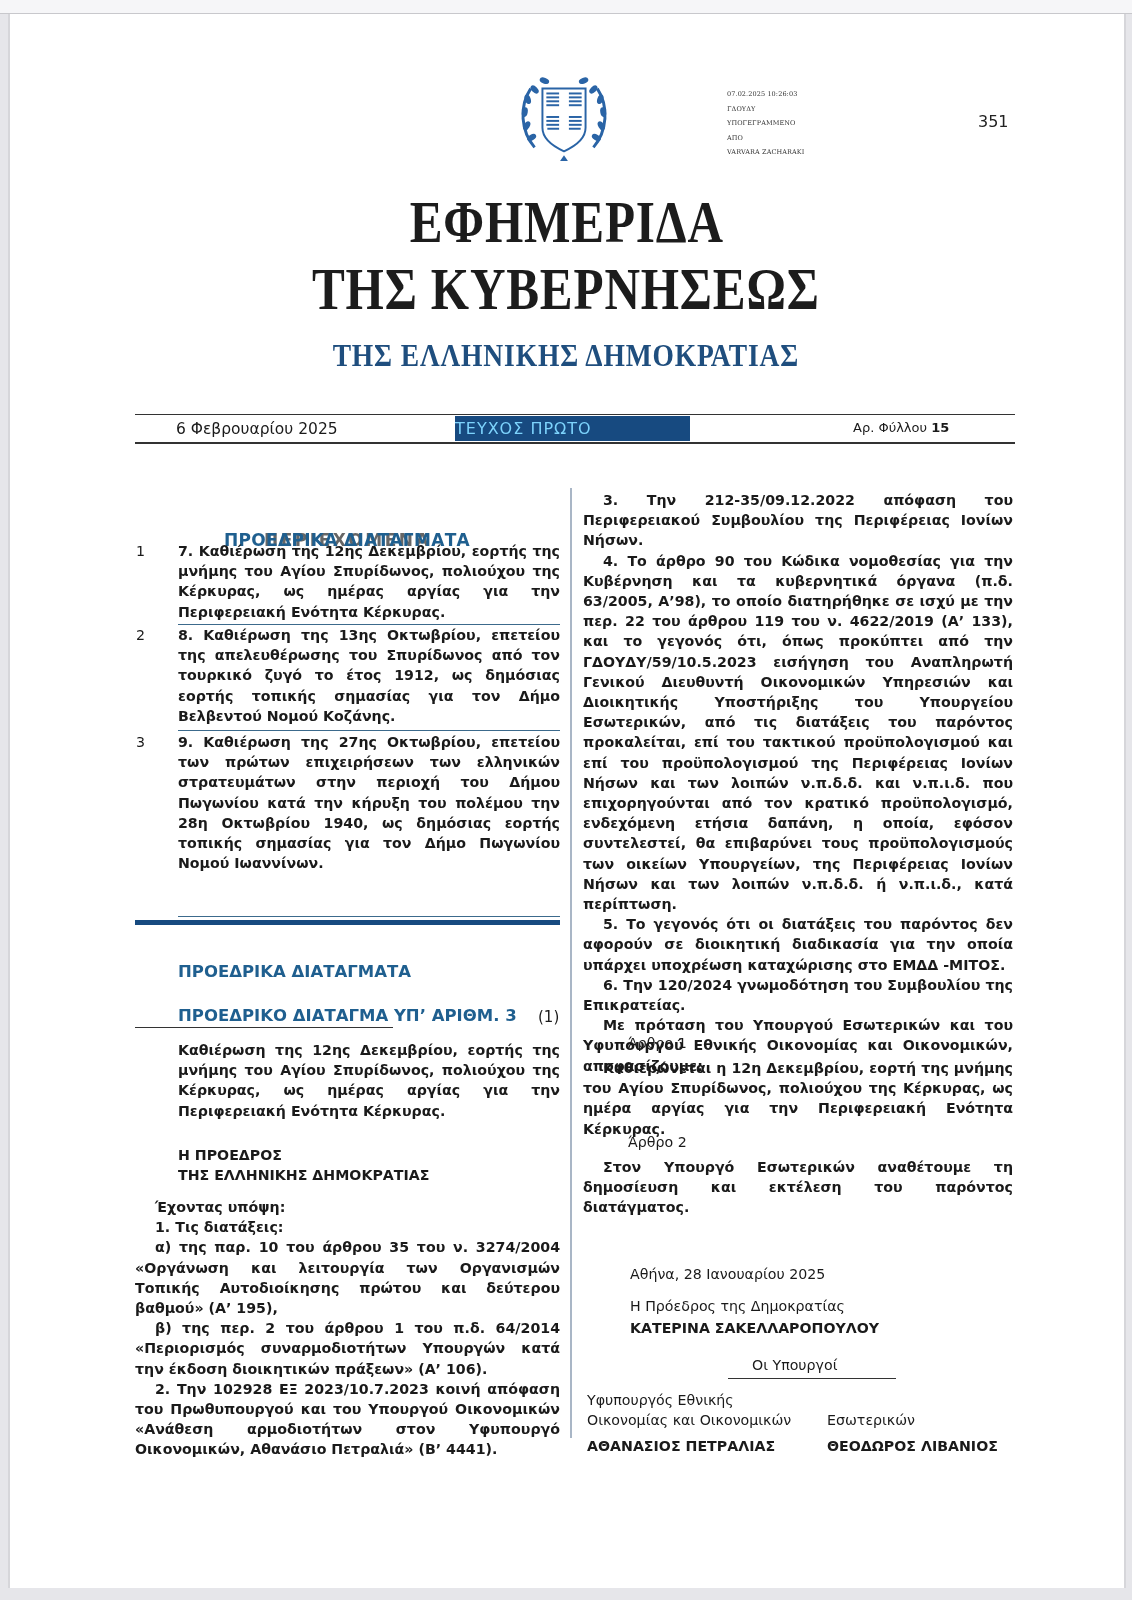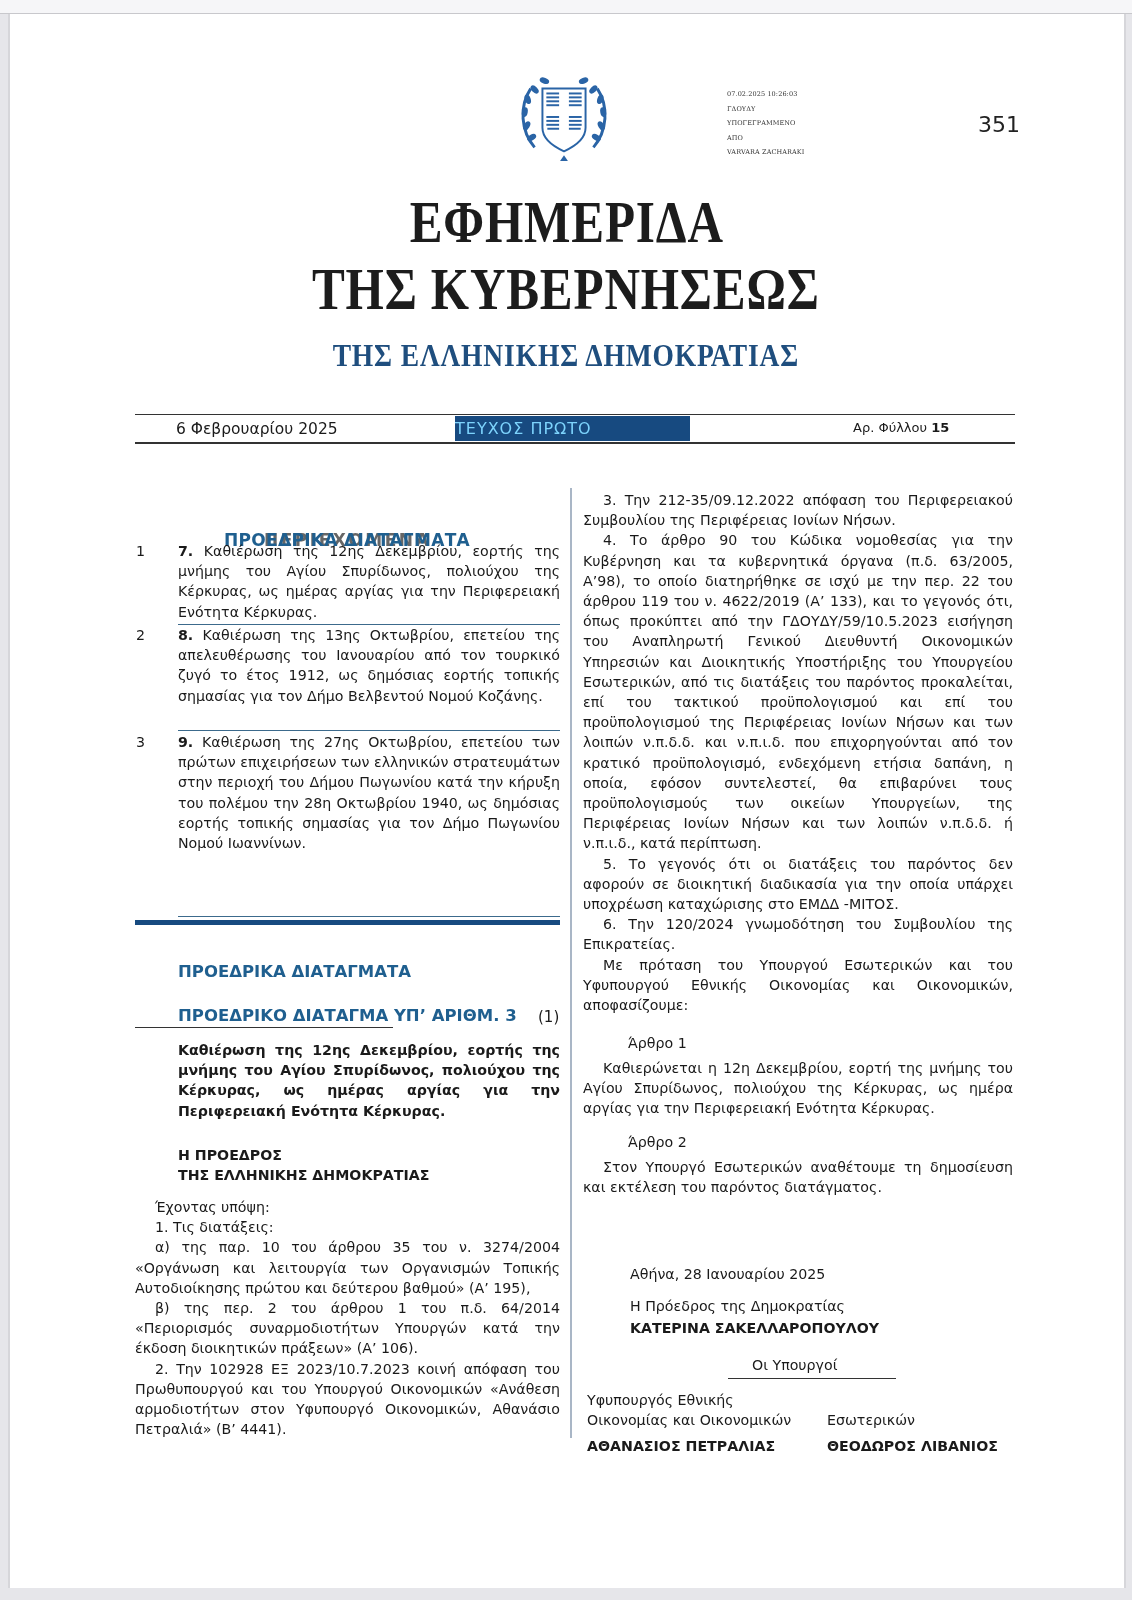--- a/index.html
+++ b/index.html
@@ -11,32 +11,32 @@
   }
   .topbar { position:absolute; left:0; top:0; width:1132px; height:13px; background:#f6f6f8; border-bottom:1px solid #c8c8cc; }
   .sheet {
     position:absolute; left:8px; top:14px; width:1114px; height:1574px;
     background:#ffffff; border-left:2px solid #d6d6da; border-right:2px solid #d6d6da;
   }
   .abs { position:absolute; }
   
   .emblem { left:515px; top:67px; width:98px; height:98px; }
   .sig { left:727px; top:87px; font-family:"DejaVu Serif",serif; font-size:6.5px; line-height:14.5px; color:#333; letter-spacing:0.1px;}
-  .pagenum { left:978px; top:112px; font-size:22px; color:#222; }
+  .pagenum { left:978px; top:112px; font-size:16px; color:#222; }
   .title1 { left:0; width:1132px; top:190px; text-align:center; font-family:"Liberation Serif","DejaVu Serif",serif; font-weight:bold; font-size:60px; line-height:64px; color:#1c1c1c; transform:scaleX(0.82); transform-origin:570px 0; letter-spacing:1px;}
   .title2 { left:0; width:1132px; top:257px; text-align:center; font-family:"Liberation Serif","DejaVu Serif",serif; font-weight:bold; font-size:60px; line-height:64px; color:#1c1c1c; transform:scaleX(0.82); transform-origin:565px 0; letter-spacing:1px;}
   .title3 { left:0; width:1132px; top:337px; text-align:center; font-family:"Liberation Serif","DejaVu Serif",serif; font-weight:bold; font-size:32px; line-height:36px; color:#1f4e7e; transform:scaleX(0.86); transform-origin:565px 0; letter-spacing:1px;}
   .hline { background:#333; height:1px; }
   .issuebar { left:455px; top:416px; width:235px; height:25px; background:#174a80; color:#7dd3fc; text-align:left; font-size:16px; line-height:25px; letter-spacing:1px; }
   .date { left:176px; top:420px; font-size:15.5px; }
   .sheetno { left:853px; top:420px; font-size:13px; }
   .sheetno b { font-weight:bold; }
   
   .col { font-size:14.2px; line-height:20.2px; }
-  .just { text-align:justify; text-align-last:left; }
+  .just { text-align:justify; text-align-last:left;font-weight:bold; }
   .contents-h { left:264px; top:490px; font-size:17px; font-weight:bold; color:#666; letter-spacing:2.5px;margin-top:40px; }
   .decrees-h { left:224px; top:530px; font-size:17px; font-weight:bold; color:#1f5f8f; letter-spacing:0.3px; }
   .tocnum { left:136px; font-size:14.2px; }
   .tocitem { left:178px; width:382px; }
   .tocsep { left:178px; width:382px; height:1px; background:#3c6a8c; }
   .thickbar { left:135px; top:920px; width:425px; height:5px; background:#174a80; }
   .blue-h { color:#1f5f8f; font-weight:bold; font-size:16.5px; }
   .decree-underline { left:135px; top:1027px; width:258px; height:1px; background:#333; }
   .boldpara { font-weight:bold; }
   .vrule { left:570px; top:488px; width:2px; height:950px; background:#a9b6c6; }
@@ -112,21 +112,21 @@
 <div class="abs sheetno"><span>Αρ. Φύλλου</span> <b>15</b></div>
 
 <div class="abs contents-h">ΠΕΡΙΕΧΟΜΕΝΑ</div>
 <div class="abs decrees-h">ΠΡΟΕΔΡΙΚΑ ΔΙΑΤΑΓΜΑΤΑ</div>
 
 <div class="abs tocnum col" style="top:541px;">1</div>
 <div class="abs tocitem col just" style="top:541px;"><b>7.</b> <span>Καθιέρωση της 12ης Δεκεμβρίου, εορτής της μνήμης του Αγίου Σπυρίδωνος, πολιούχου της Κέρκυρας, ως ημέρας αργίας για την Περιφερειακή Ενότητα Κέρκυρας.</span></div>
 <div class="abs tocsep" style="top:624px;"></div>
 
 <div class="abs tocnum col" style="top:625px;">2</div>
-<div class="abs tocitem col just" style="top:625px;"><b>8.</b> <span>Καθιέρωση της 13ης Οκτωβρίου, επετείου της απελευθέρωσης του Ιανουαρίου από τον τουρκικό ζυγό το έτος 1912, ως δημόσιας εορτής τοπικής σημασίας για τον Δήμο Βελβεντού Νομού Κοζάνης.</span></div>
+<div class="abs tocitem col just" style="top:625px;"><b>8.</b> <span>Καθιέρωση της 13ης Οκτωβρίου, επετείου της απελευθέρωσης του Σπυρίδωνος από τον τουρκικό ζυγό το έτος 1912, ως δημόσιας εορτής τοπικής σημασίας για τον Δήμο Βελβεντού Νομού Κοζάνης.</span></div>
 <div class="abs tocsep" style="top:730px;"></div>
 
 <div class="abs tocnum col" style="top:732px;">3</div>
 <div class="abs tocitem col just" style="top:732px;"><b>9.</b> <span>Καθιέρωση της 27ης Οκτωβρίου, επετείου των πρώτων επιχειρήσεων των ελληνικών στρατευμάτων στην περιοχή του Δήμου Πωγωνίου κατά την κήρυξη του πολέμου την 28η Οκτωβρίου 1940, ως δημόσιας εορτής τοπικής σημασίας για τον Δήμο Πωγωνίου Νομού Ιωαννίνων.</span></div>
 <div class="abs tocsep" style="top:916px;"></div>
 
 <div class="abs thickbar"></div>
 
 <div class="abs blue-h" style="left:178px; top:962px;">ΠΡΟΕΔΡΙΚΑ ΔΙΑΤΑΓΜΑΤΑ</div>
 <div class="abs blue-h" style="left:178px; top:1006px;">ΠΡΟΕΔΡΙΚΟ ΔΙΑΤΑΓΜΑ ΥΠ’ ΑΡΙΘΜ. 3</div>

